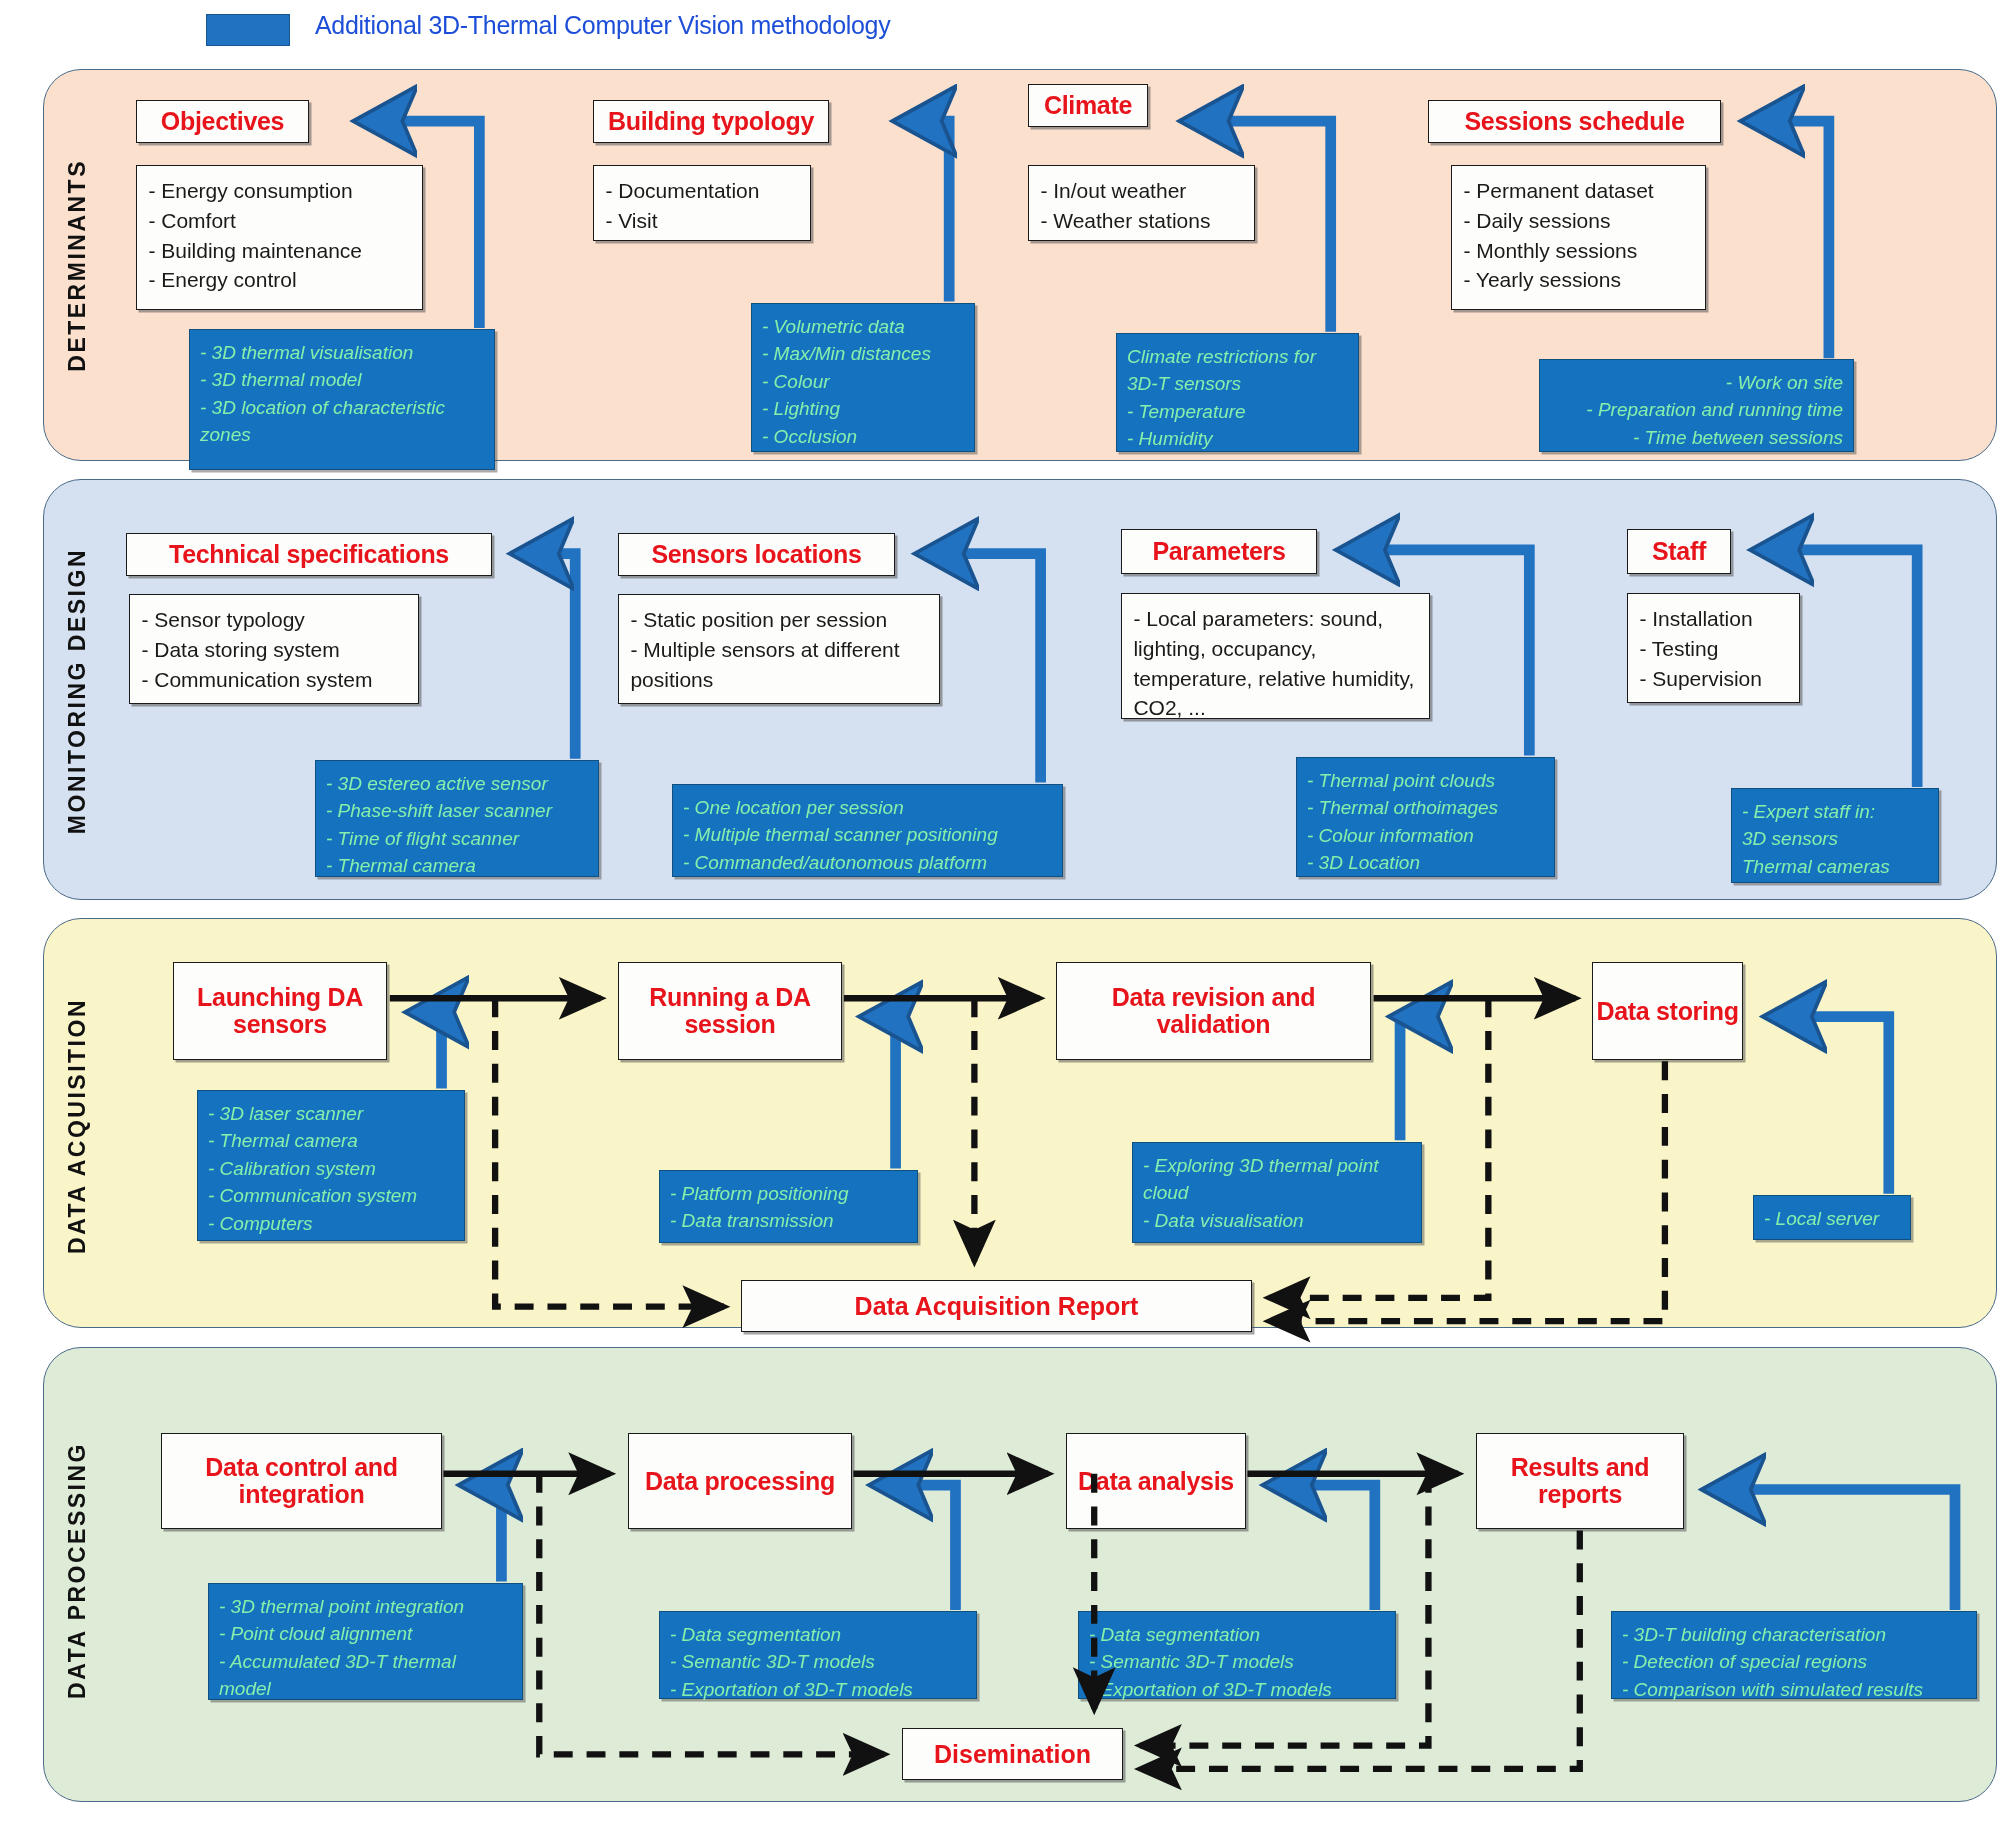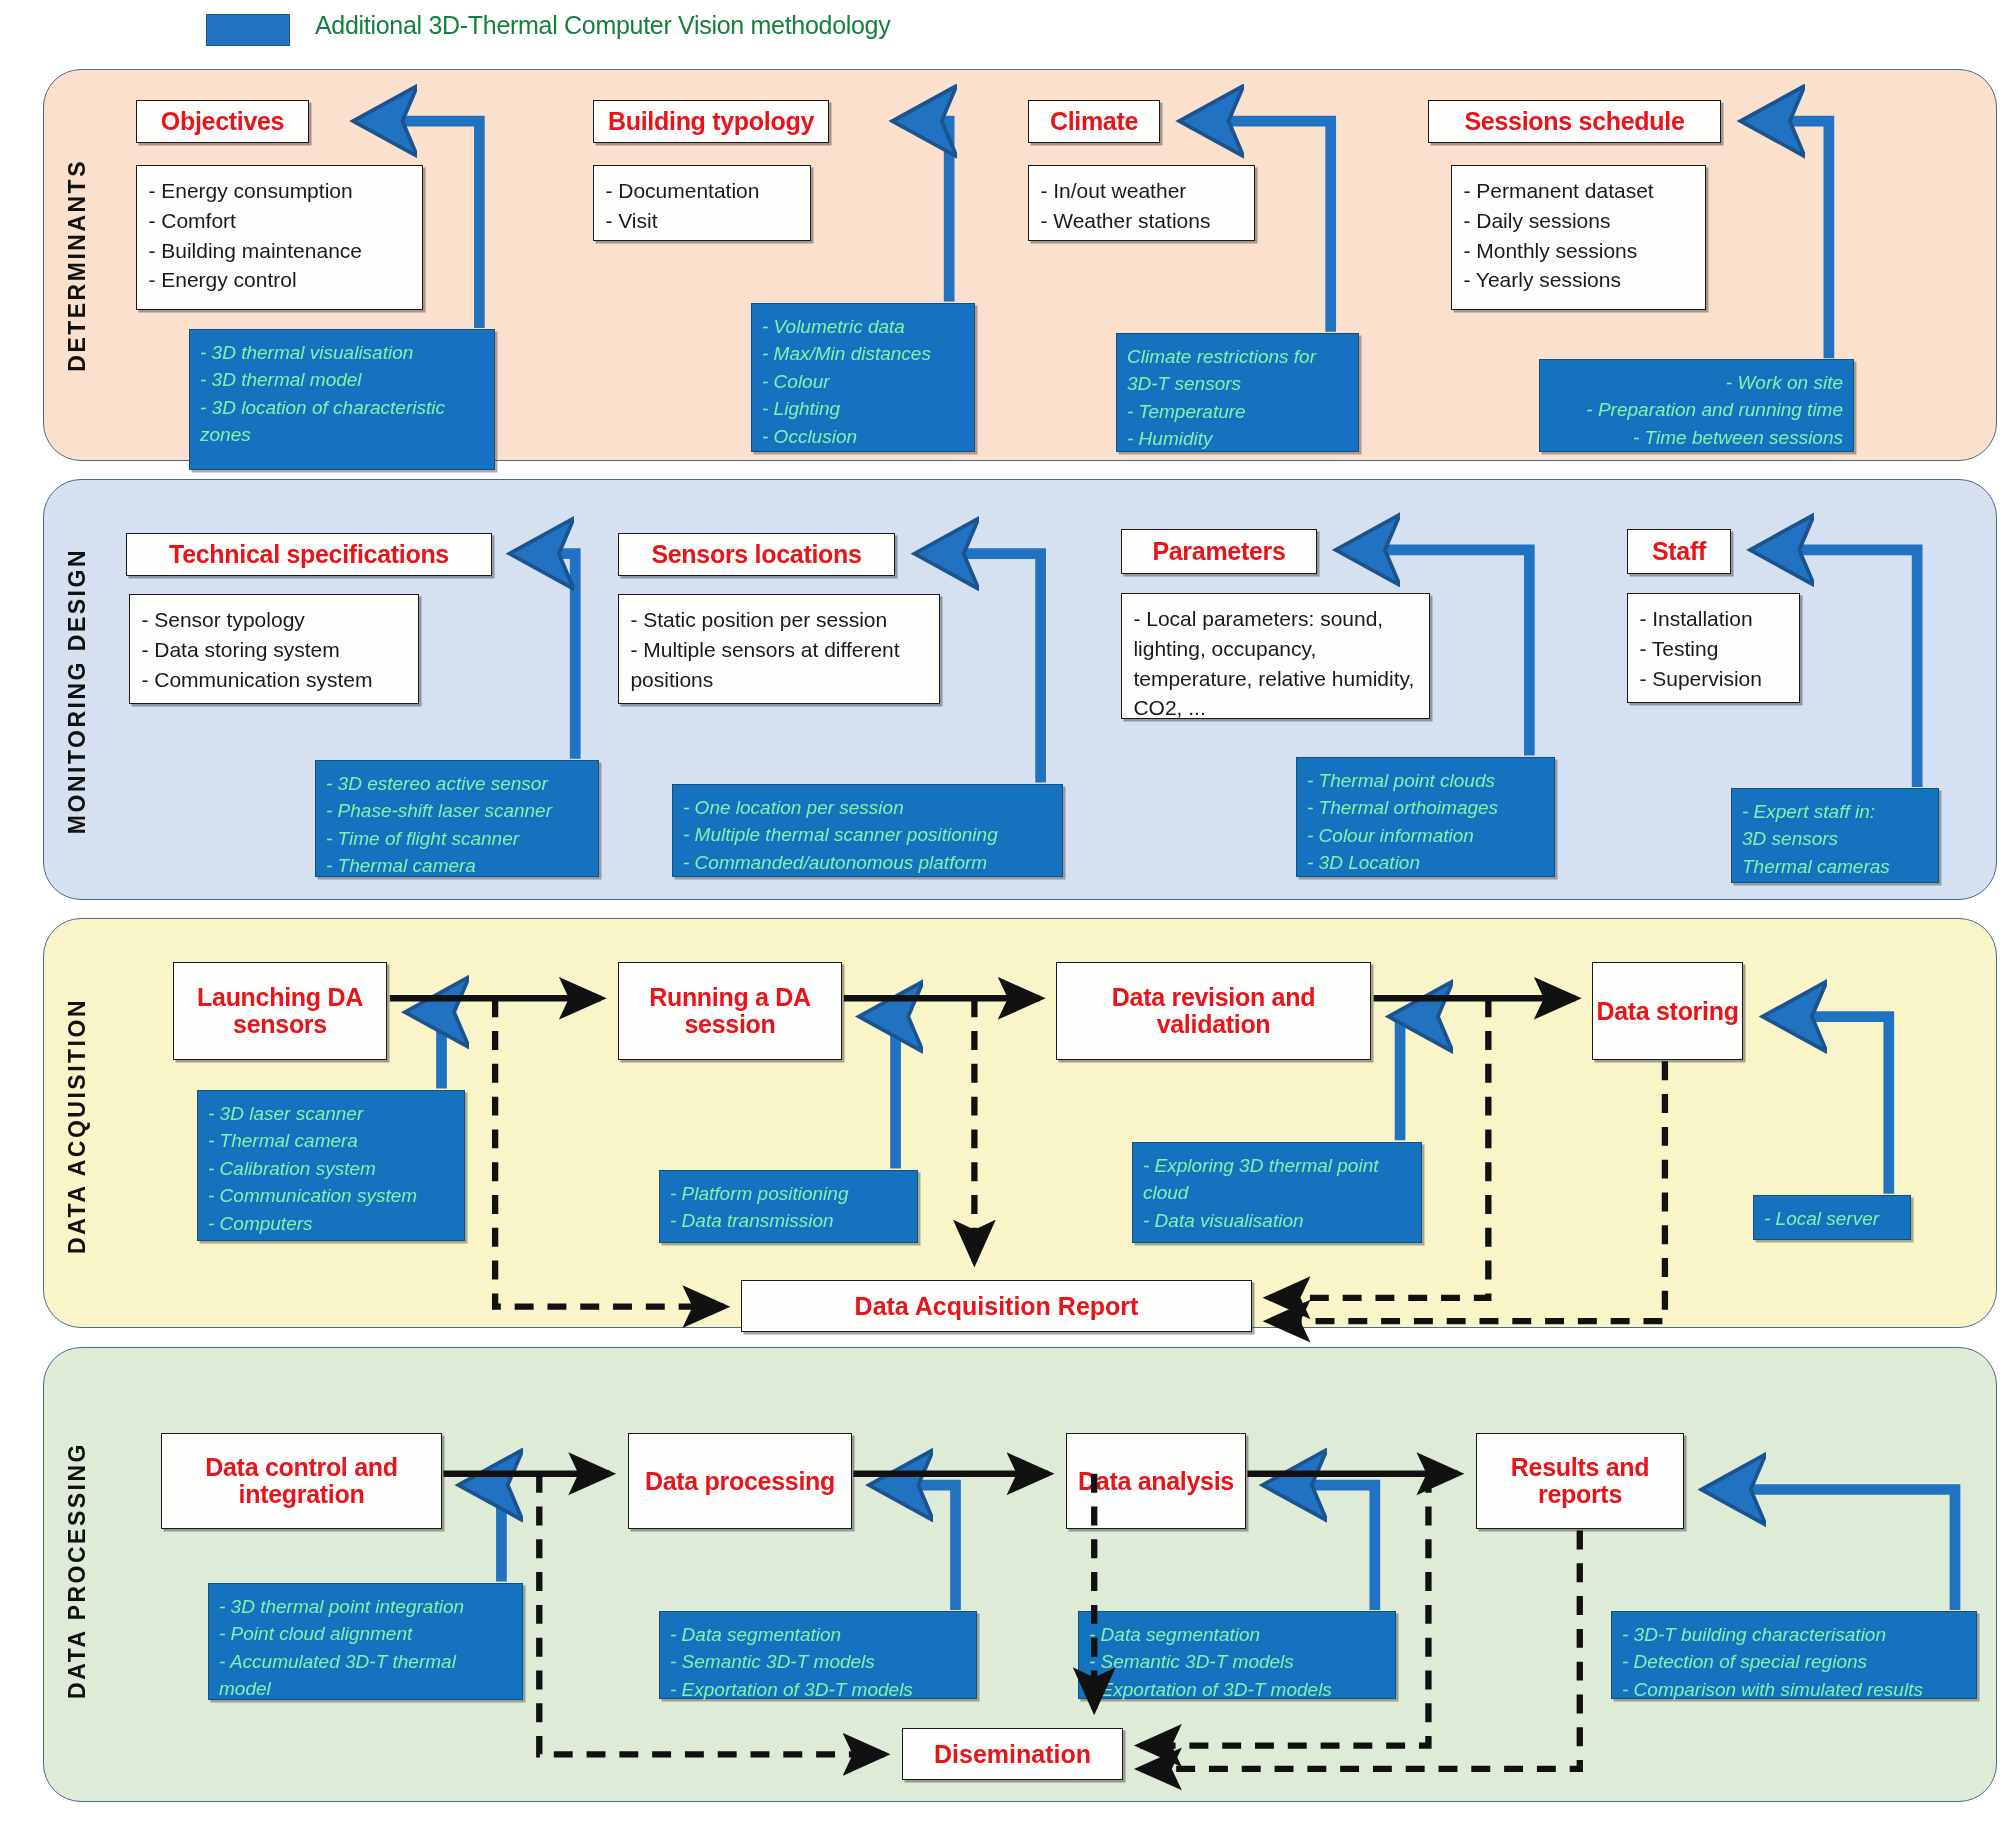--- a/index.html
+++ b/index.html
@@ -2,21 +2,21 @@
 <html style="font-size:10px"><head>
 <meta charset="utf-8">
 <style>
   html,body{margin:0;padding:0;background:#ffffff;}
   body{width:2015px;height:1825px;font-family:"Liberation Sans",sans-serif;position:relative;overflow:hidden;}
   .stage{position:relative;width:2015px;height:1825px;}
 
   
   #legend{position:absolute;left:0;top:0;width:2015px;height:61px;}
   #legend-swatch{position:absolute;left:206px;top:14px;width:82px;height:30px;background:#2172C0;border:1.3px solid #1A5490;}
-  #legend-label{position:absolute;left:315px;top:11.4px;font-size:25px;color:#15803d;font-weight:500;letter-spacing:-0.3px;white-space:nowrap;}
+  #legend-label{position:absolute;left:315px;top:11.4px;font-size:25px;color:#1d4ed8;font-weight:500;letter-spacing:-0.3px;white-space:nowrap;}
 
   
   .band{position:absolute;left:43px;width:1954px;border:1.9px solid #4A6A8A;border-radius:38px;box-sizing:border-box;}
   #band-determinants{top:69px;height:392px;background:#FCE0CE;}
   #band-monitoring{top:479px;height:421px;background:#D5E0F0;}
   #band-acquisition{top:918px;height:410px;background:#FAF5C8;}
   #band-processing{top:1347px;height:455px;background:#DDEBD7;}
   .vlabel-wrap{position:absolute;width:44px;display:flex;align-items:center;justify-content:center;}
   .vlabel{writing-mode:vertical-rl;transform:rotate(180deg);font-weight:bold;font-size:23px;letter-spacing:2.5px;color:#111;white-space:nowrap;}
 
@@ -88,21 +88,21 @@
   <div class="bbox" style="left:751px;top:303px;width:224px;height:149px;">
     <ul>
       <li>- Volumetric data</li>
       <li>- Max/Min distances</li>
       <li>- Colour</li>
       <li> - Lighting</li>
       <li>- Occlusion</li>
     </ul>
     </div>
 
-  <div class="wbox title" style="left:1028px;top:100px;width:132px;height:43px;">
+  <div class="wbox title" style="left:1028px;top:84px;width:120px;height:43px;">
     <span>Climate</span>
     </div>
   <div class="wbox body" style="left:1028px;top:165px;width:227px;height:76px;">
     <ul>
       <li>- In/out weather</li>
       <li>- Weather stations</li>
     </ul>
     </div>
   <div class="bbox" style="left:1116px;top:333px;width:243px;height:119px;">
     <ul>

